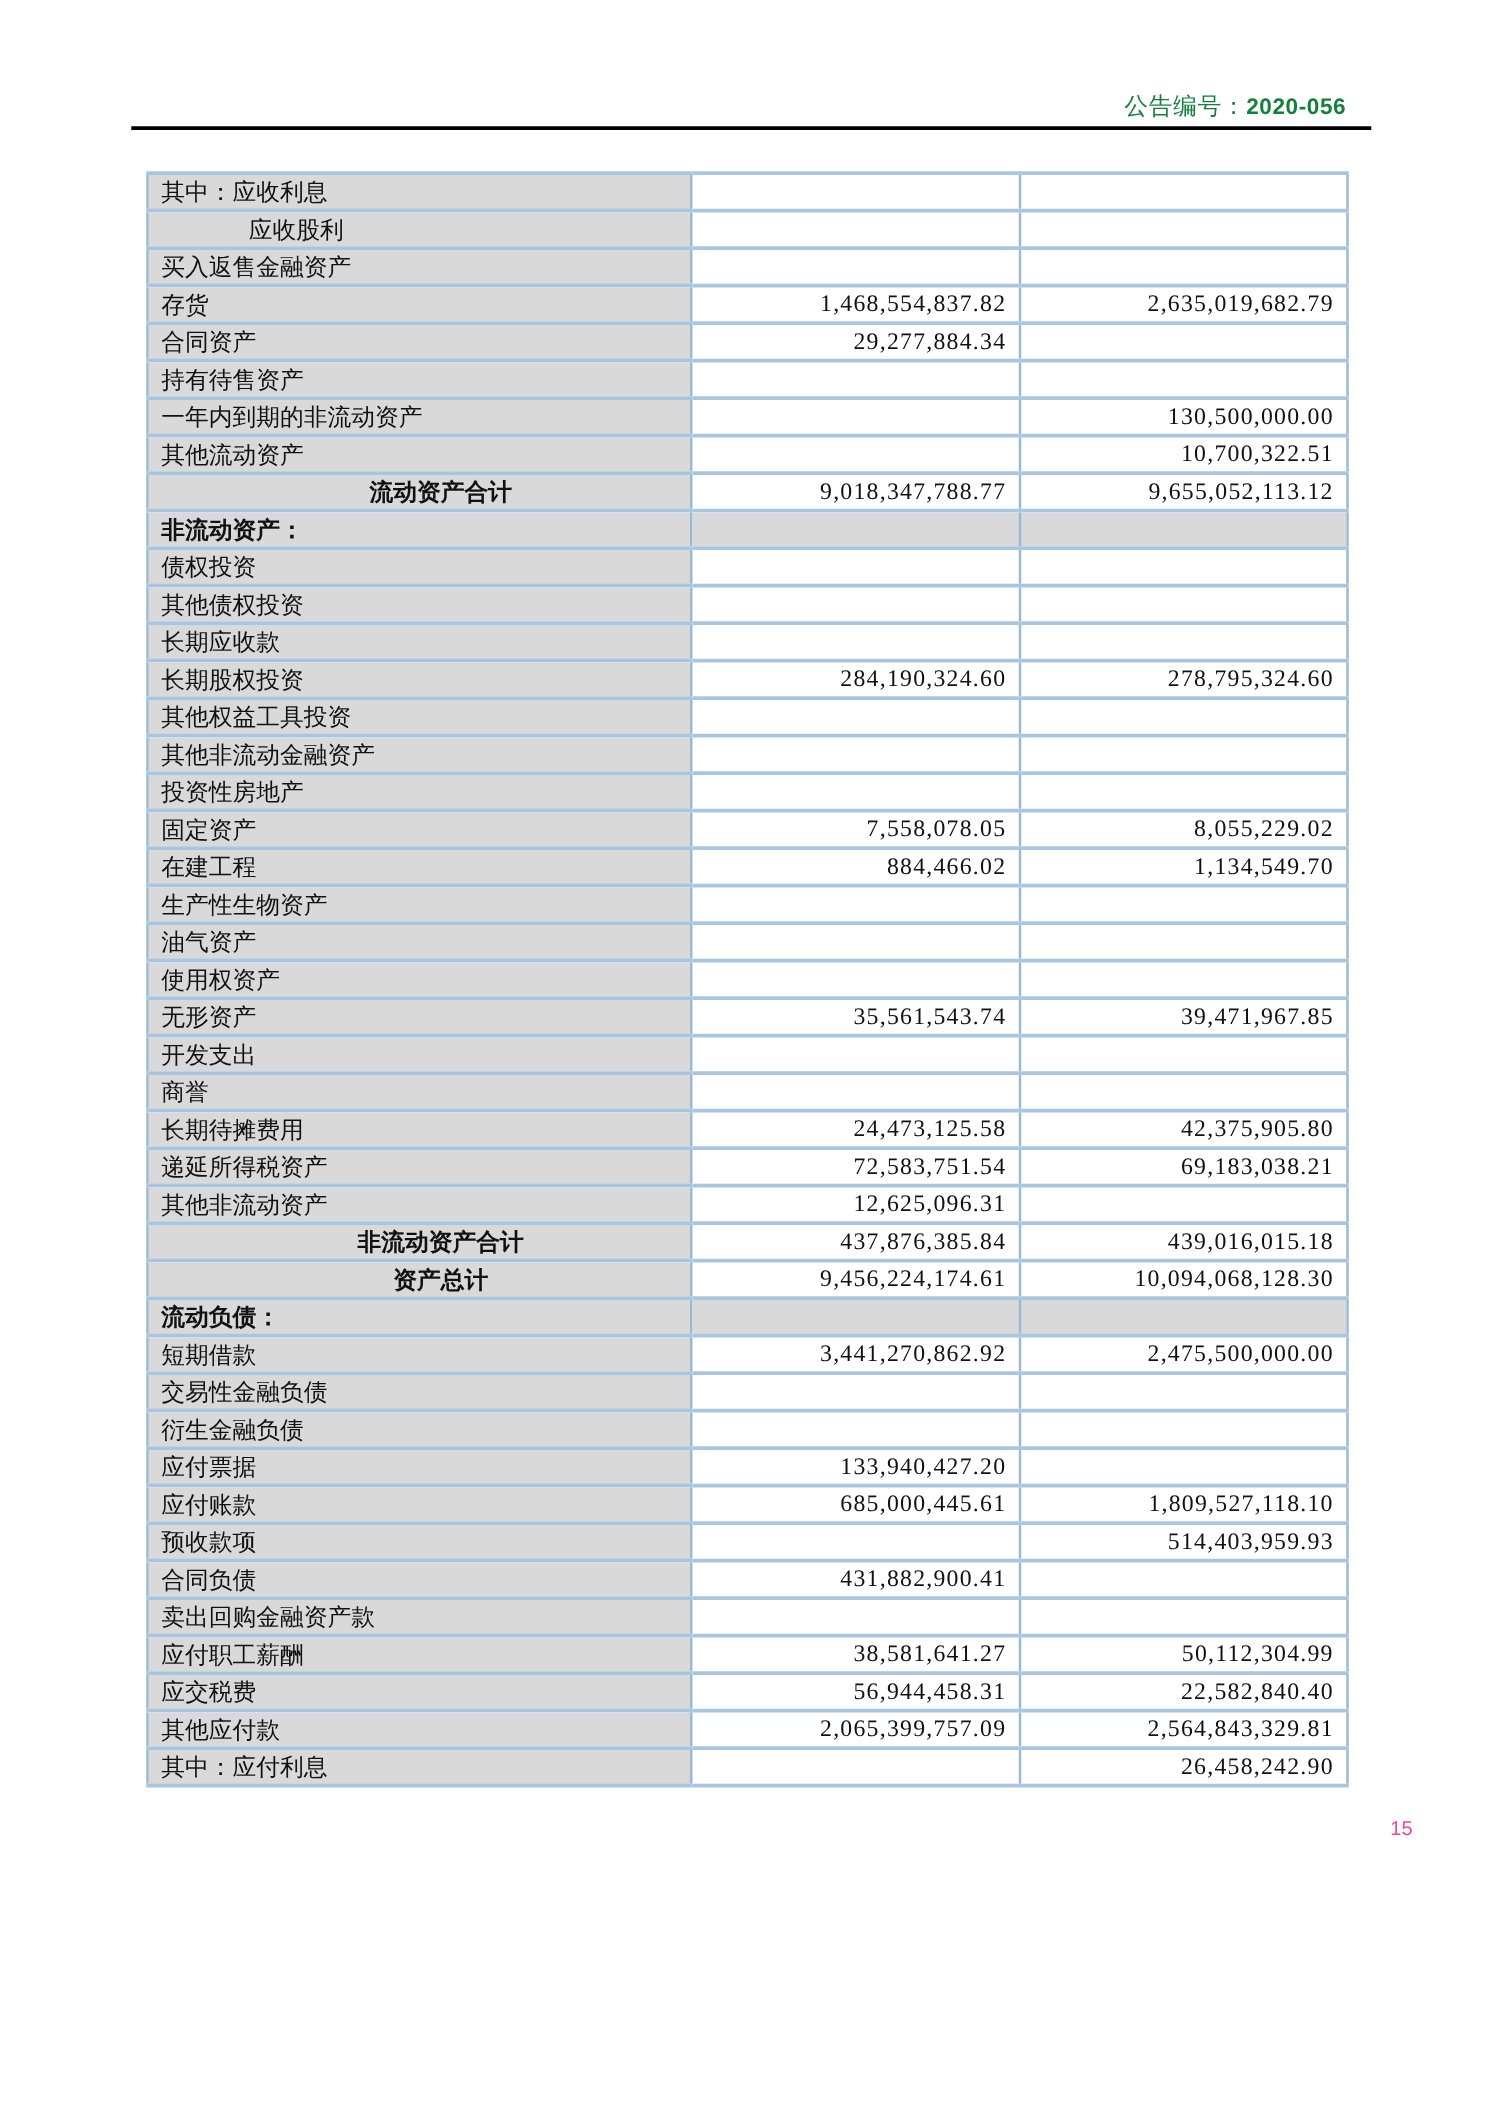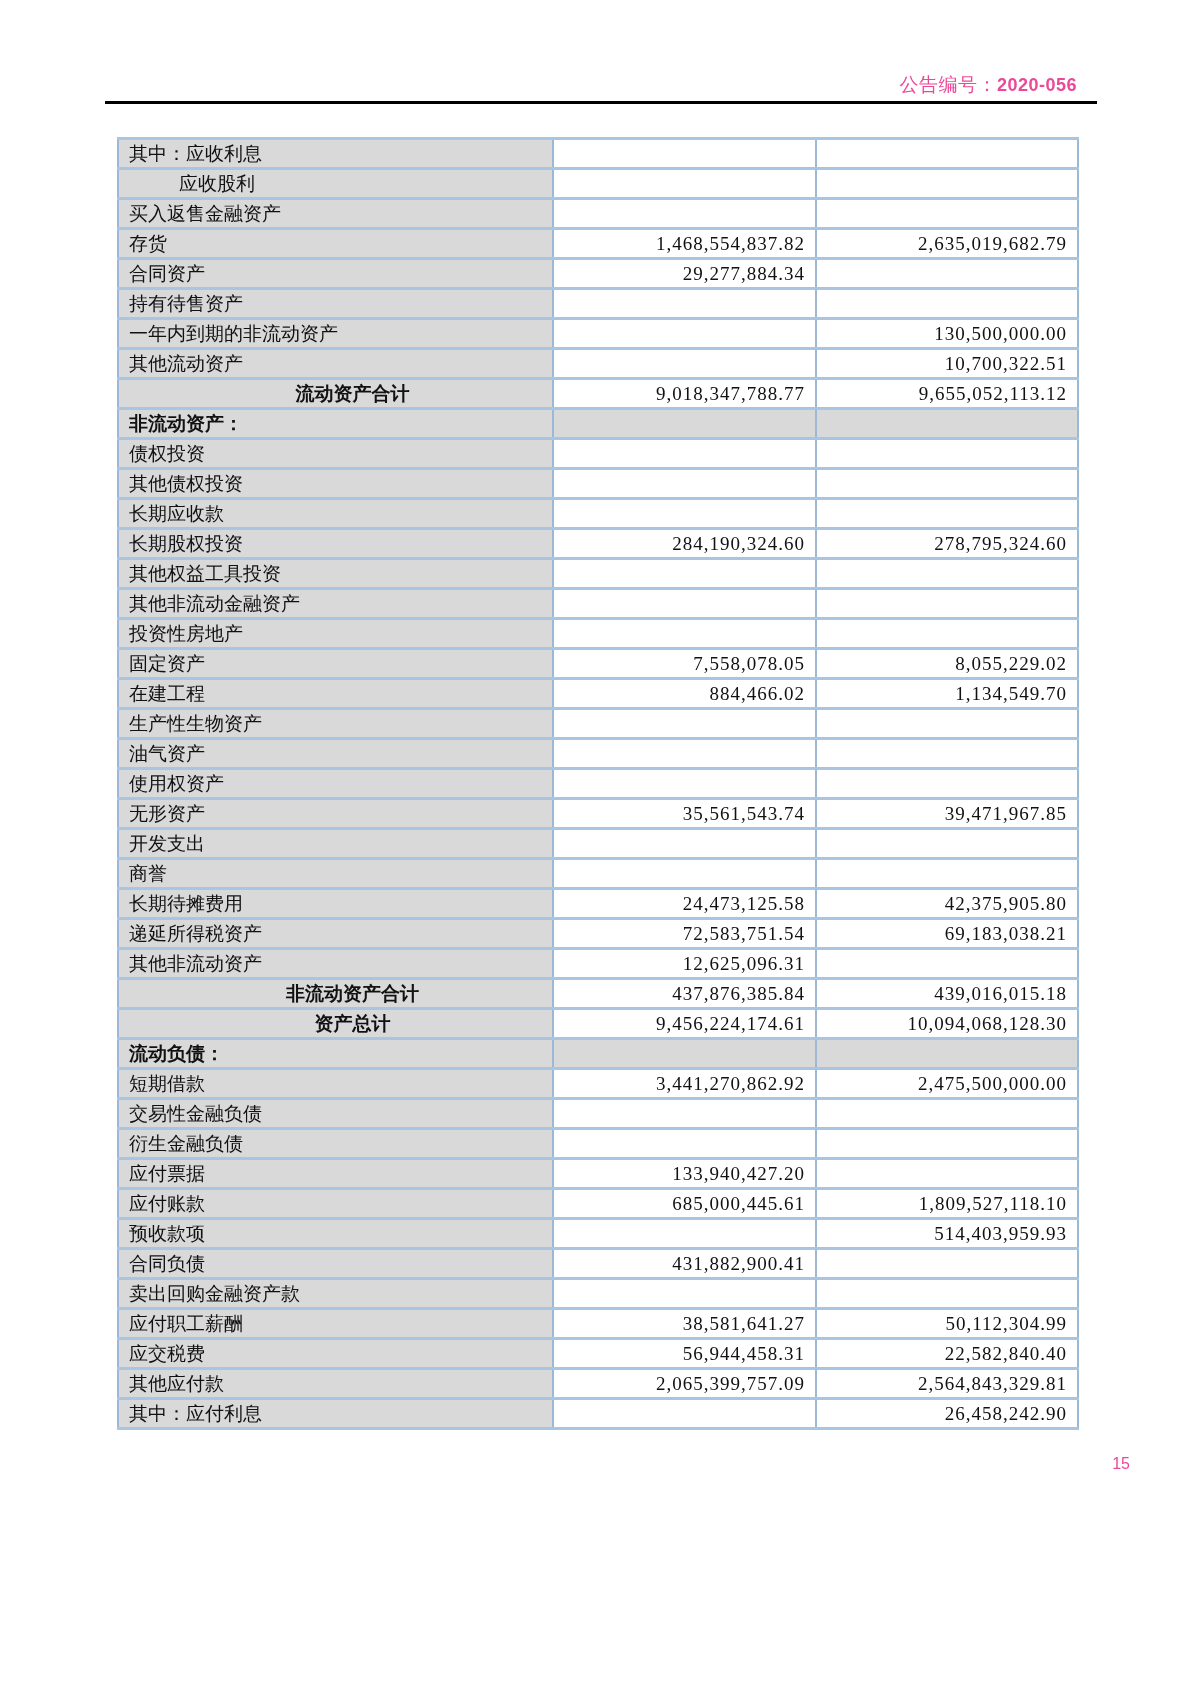--- a/index.html
+++ b/index.html
@@ -14,21 +14,21 @@
     background: #ffffff;
     font-family: "Liberation Serif", "DejaVu Serif", serif;
     color: #1a1a1a;
     overflow: hidden;
   }
   .doc-header {
     position: absolute;
     top: 72px;
     right: 123px;
     font-size: 19px;
-    color: #ec4899;
+    color: #15803d;
     letter-spacing: 0.5px;
     white-space: nowrap;
   }
   .doc-header .num {
     font-family: "Liberation Sans", "DejaVu Sans", sans-serif;
     font-weight: 600;
     font-size: 18px;
   }
   .header-rule {
     position: absolute;
@@ -73,21 +73,21 @@
     letter-spacing: 1px;
     color: #111111;
   }
   tr.section td { background: #d9d9d9; margin-top: 44px; }
   tr.section td.label { font-weight: bold; }
   tr.total td.label {
     font-weight: bold;
     text-align: center;
     padding-left: 44px;
   }
-  td.label.indent { padding-left: 60px; }
+  td.label.indent { padding-left: 80px; }
   .page-number {
     position: absolute;
     top: 1455px;
     left: 0;
     width: 1130px;
     text-align: right;
     font-family: "Liberation Sans", "DejaVu Sans", sans-serif;
     font-size: 16px;
     color: #ec4899;
   }

